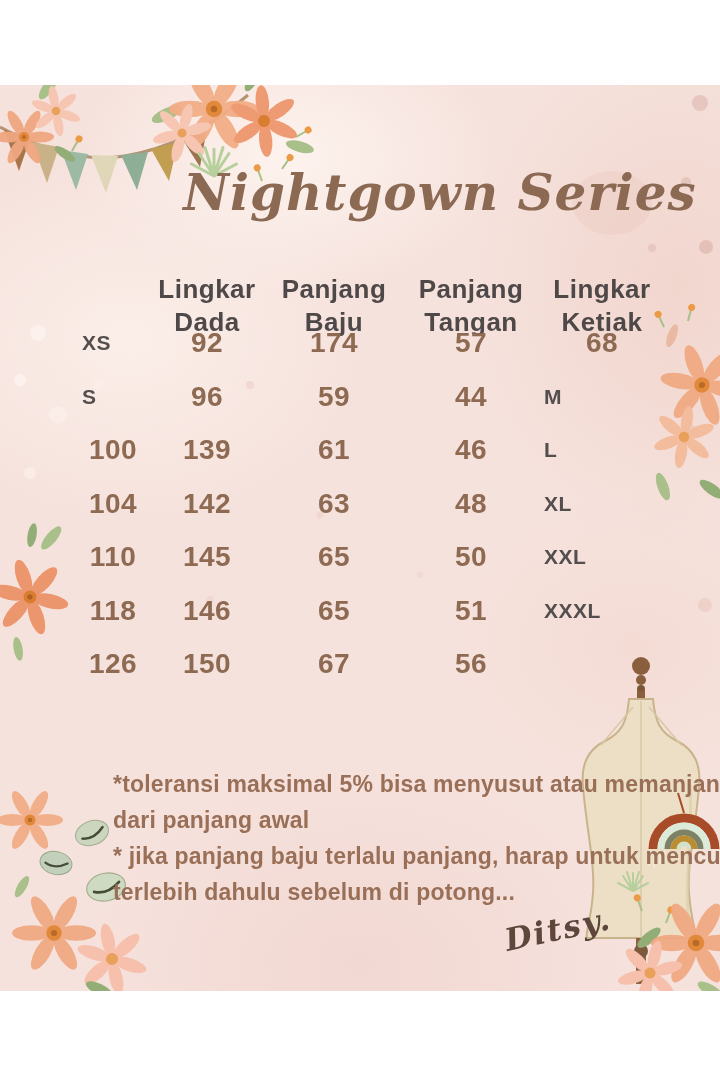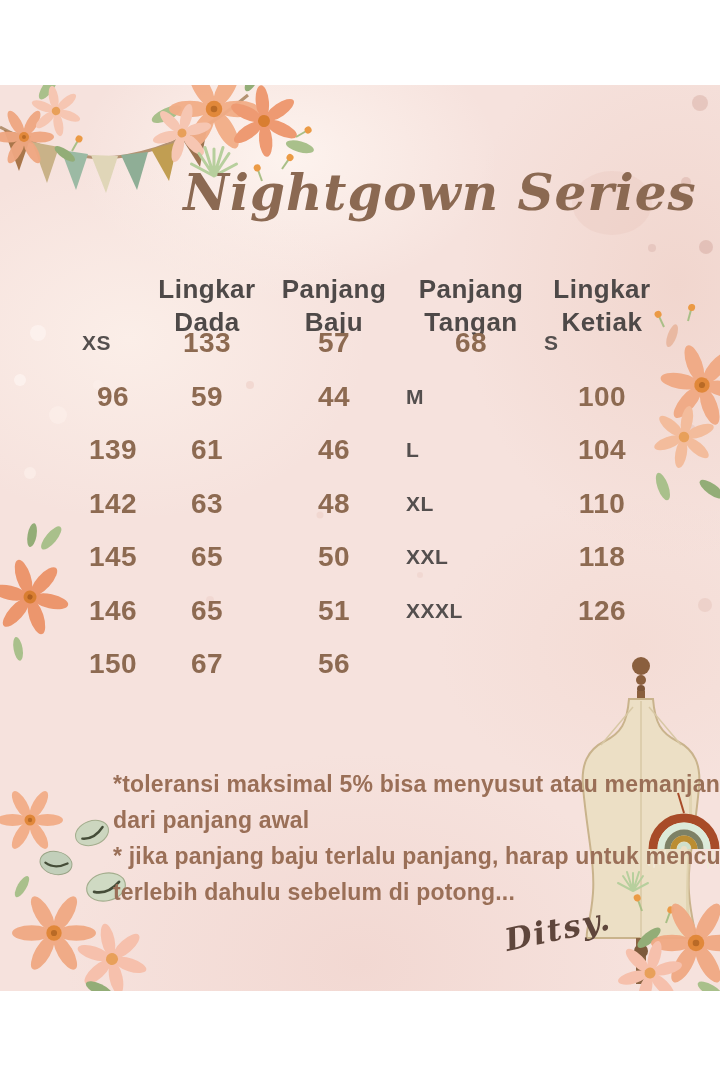--- a/index.html
+++ b/index.html
@@ -274,21 +274,22 @@
     <div class="hdr-cell">
       <span>Panjang</span>
       <span>Tangan</span>
     </div>
     <div class="hdr-cell">
       <span>Lingkar</span>
       <span>Ketiak</span>
     </div>
 
     <div class="cell size">XS</div>
-    <div class="cell">133</div>
+    <div class="cell">92</div>
+    <div class="cell">174</div>
     <div class="cell">57</div>
     <div class="cell">68</div>
 
     <div class="cell size">S</div>
     <div class="cell">96</div>
     <div class="cell">59</div>
     <div class="cell">44</div>
 
     <div class="cell size">M</div>
     <div class="cell">100</div>

